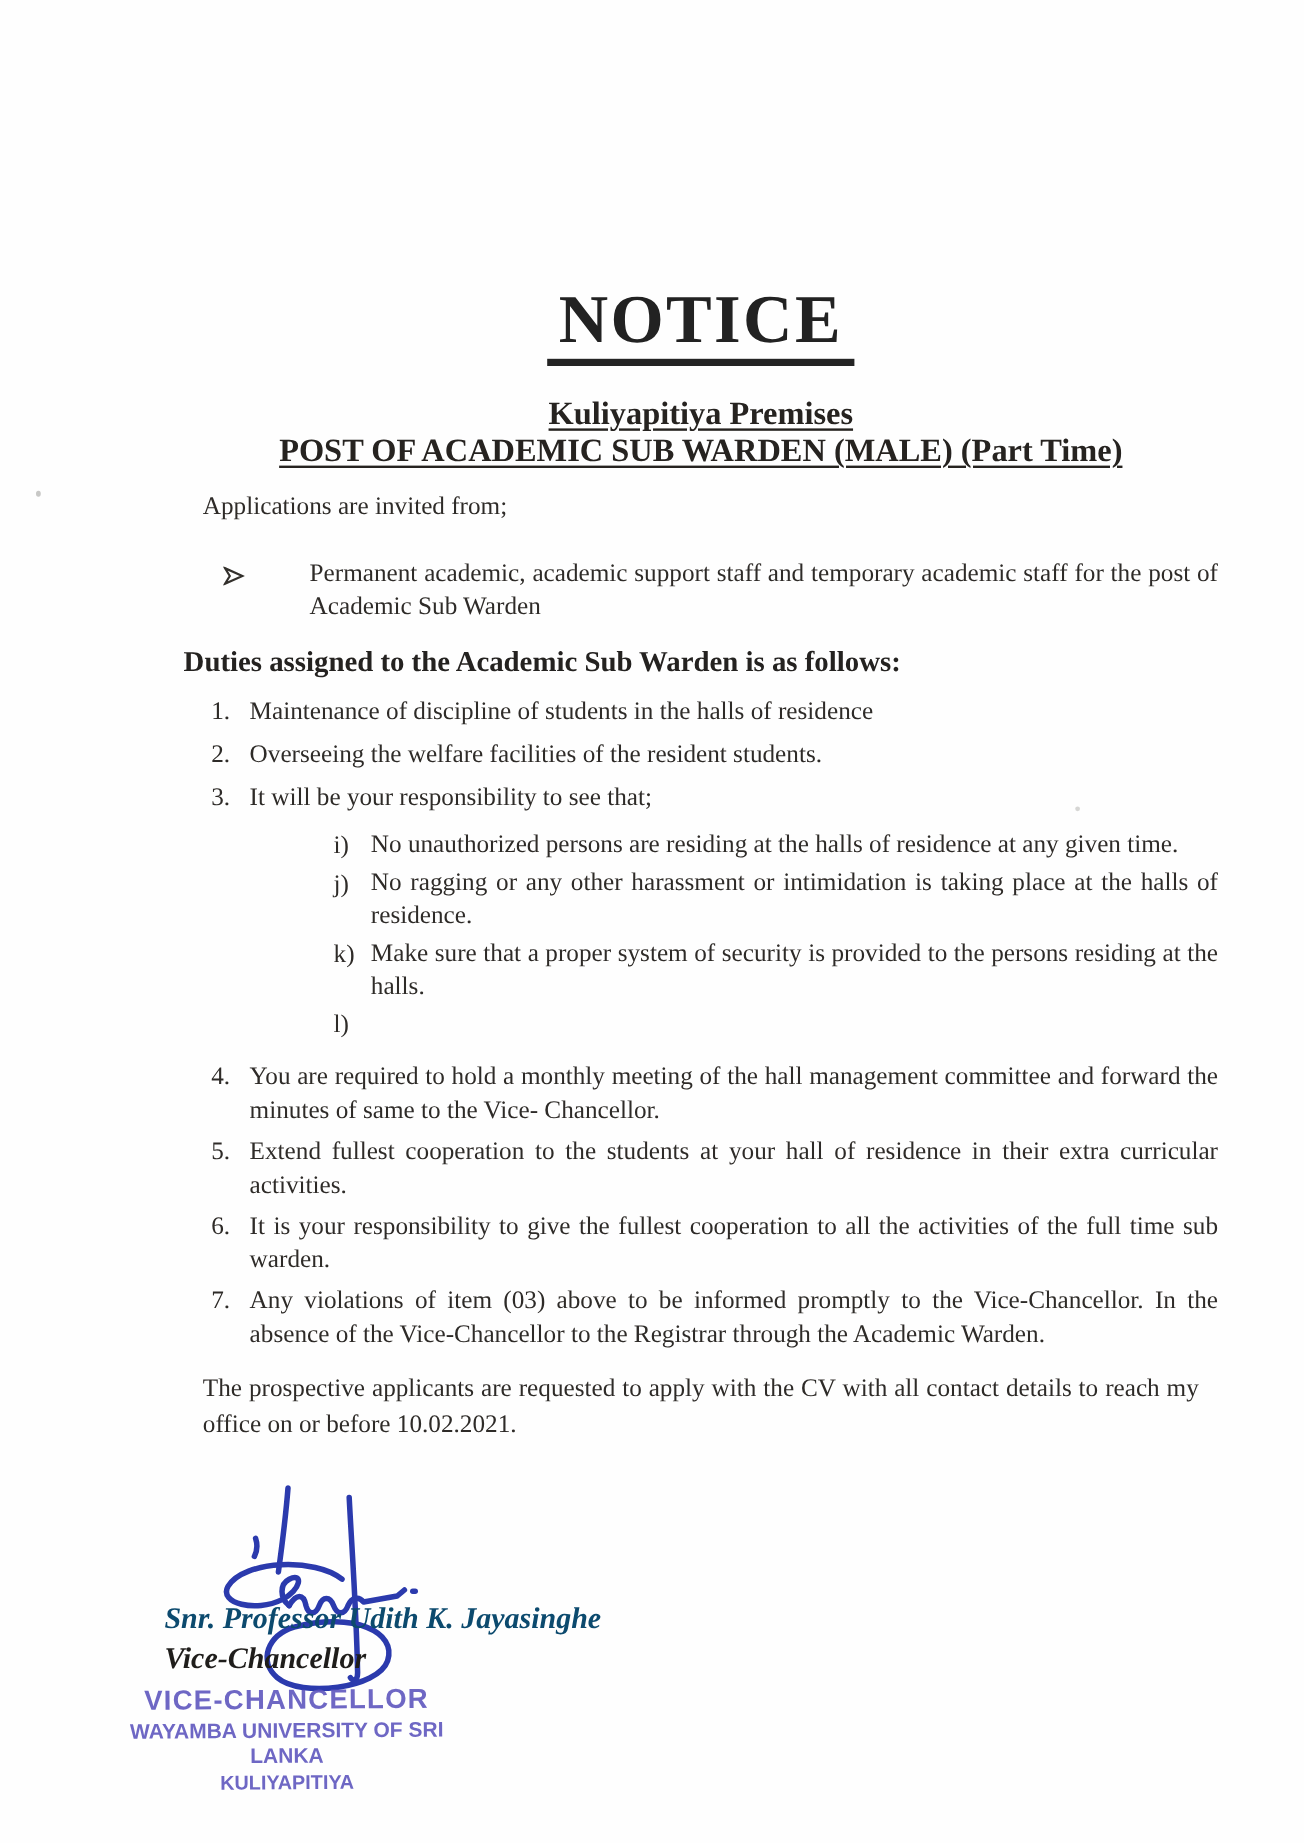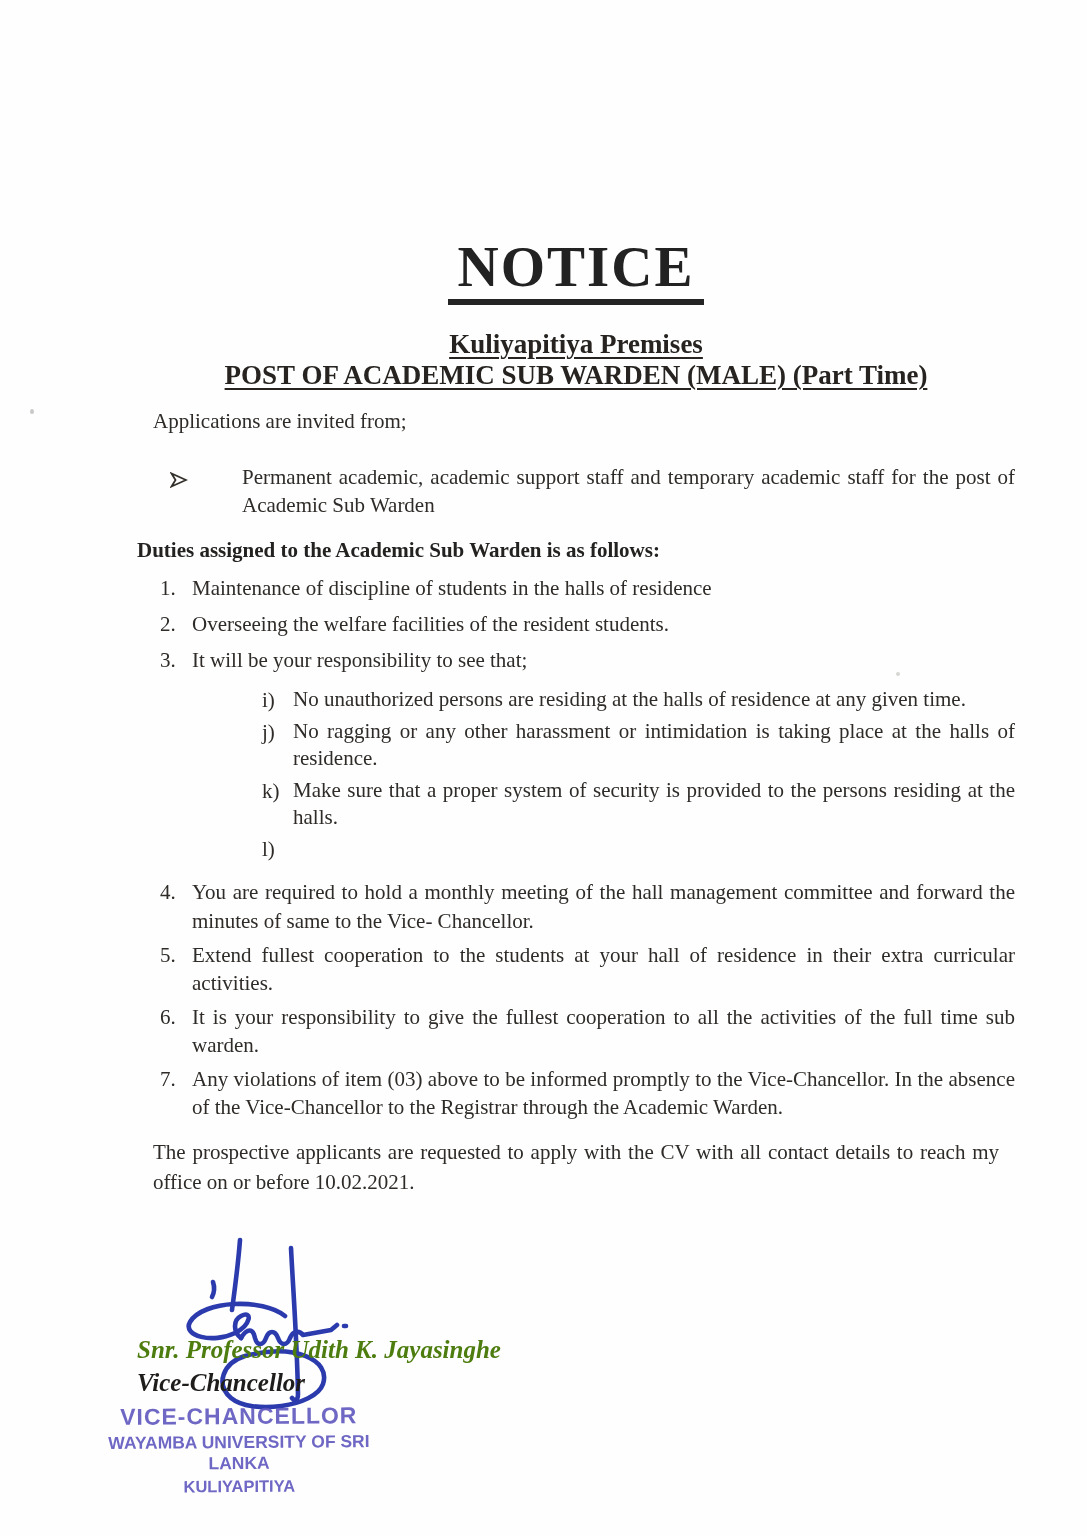--- a/index.html
+++ b/index.html
@@ -7,53 +7,54 @@
     --color-ink:#2b3aad;
     --color-stamp:#5b53bd;
   }
   *{box-sizing:border-box;}
   html,body{margin:0;padding:0;background:#ffffff;}
   .page{
     width:1087px;height:1536px;position:relative;overflow:hidden;
     background:#fefefe;
     font-family:"Liberation Serif","DejaVu Serif",serif;
     color:var(--color-text);
+    padding-left:16px;
   }
   .content{padding:238px 72px 0 137px;}
   
   .title{margin:0 0 24px;text-align:center;font-size:57px;font-weight:700;line-height:1.0;letter-spacing:2px;color:#222;}
   .title .u{display:inline-block;border-bottom:6px solid #242424;padding:0 10px 4px;}
   .subtitle{margin:0 0 5px;text-align:center;font-size:27px;font-weight:700;line-height:1.15;color:#262320;}
   .subtitle .u{text-decoration:underline;text-decoration-thickness:2px;text-underline-offset:4px;}
   .subtitle2{margin:0;}
   
   .body-text{font-size:21px;line-height:1.34;}
   p.para{margin:16px;text-align:justify;}
   .intro{margin-top:26px;}
   .bullet-row{margin-top:28px;display:flex;padding-left:33px;gap:43px;}
   .bullet-marker{width:29px;flex:0 0 29px;padding-top:4px;}
   .bullet-text{flex:1;text-align:justify;}
   .note{margin-top:15px;line-height:1.42;}
-  .duties-heading{margin:17px 0 0;font-weight:700;font-size:21px;color:#242220;}
+  .duties-heading{margin:17px 0 0;font-weight:700;font-size:24px;color:#242220;}
   .list{margin-top:9px;}
   .li{display:flex;padding-left:23px;margin-bottom:8px;}
   .li .num{flex:0 0 32px;}
   .li .txt{flex:1;text-align:justify;line-height:1.34;}
   .sublist{margin-top:12px;}
   .subli{display:flex;padding-left:125px;margin-bottom:4px;}
   .subli .num{flex:0 0 31px;}
   .subli .txt{flex:1;text-align:justify;line-height:1.30;}
   .list2{margin-top:15px;}
   .list2 .li{margin-bottom:5px;}
   .list2 .li .txt{line-height:1.36;}
   .closing{margin-top:15px;line-height:1.42;}
   
   .sig-ink{position:absolute;left:145px;top:1236px;width:232px;height:186px;pointer-events:none;}
   .sig-ink path{stroke:var(--color-ink);stroke-width:4.6;fill:none;stroke-linecap:round;stroke-linejoin:round;}
-  .sig-name{position:absolute;left:137px;top:1336px;font-size:25px;font-weight:700;font-style:italic;color:#4d7c0f;white-space:nowrap;}
+  .sig-name{position:absolute;left:137px;top:1336px;font-size:25px;font-weight:700;font-style:italic;color:#0c4a6e;white-space:nowrap;}
   .sig-role{position:absolute;left:137px;top:1369px;font-size:25px;font-weight:700;font-style:italic;color:#1f1d1b;}
   .stamp{
     position:absolute;left:93px;top:1402px;width:292px;text-align:center;
     font-family:"Liberation Sans","DejaVu Sans",sans-serif;font-weight:700;
     color:var(--color-stamp);opacity:.88;transform:rotate(-.4deg);line-height:1.22;
   }
   .stamp-l1{font-size:23px;letter-spacing:1px;}
   .stamp-l2{font-size:17.5px;margin-top:2px;}
   .stamp-l3{font-size:16.5px;margin-top:1px;}
   

